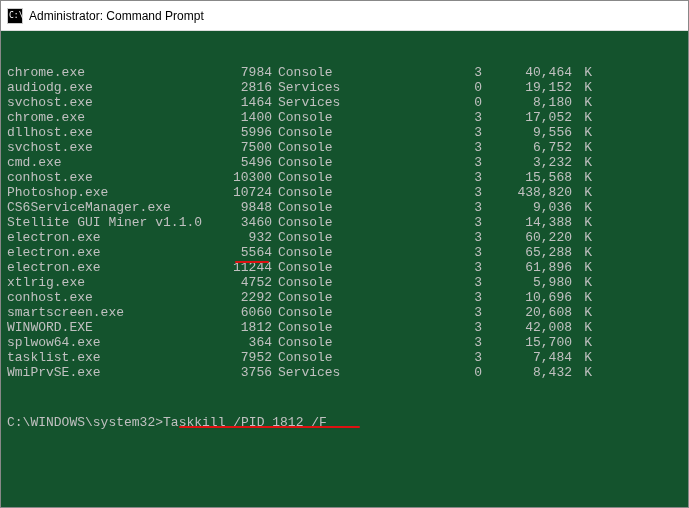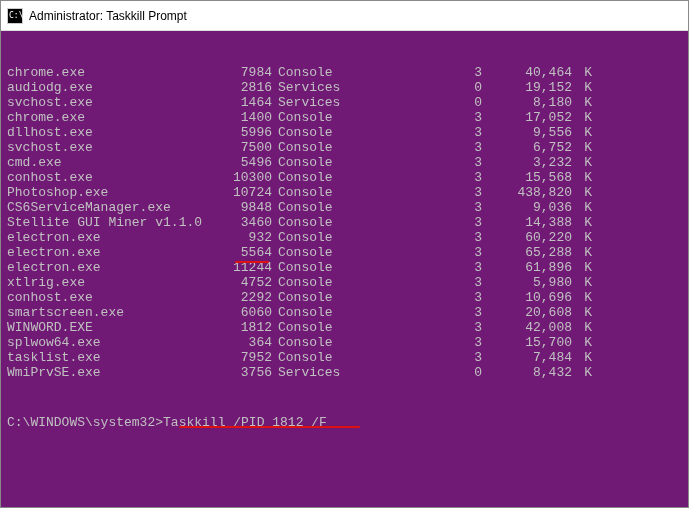--- a/index.html
+++ b/index.html
@@ -20,21 +20,21 @@
     font-size: 12px;
     color: #000;
   }
   .titlebar .icon {
     width: 16px; height: 16px;
     margin-right: 6px;
     display: inline-flex; align-items: center; justify-content: center;
   }
   .terminal {
     flex: 1;
-    background: #701a75;
+    background: #14532d;
     color: #c0c0c0;
     font-size: 13px;
     line-height: 15px;
     padding: 4px 6px;
     white-space: pre;
     overflow: hidden;
     position: relative;
   }
   .row { display: block; height: 15px; }
   .c-name { display: inline-block; width: 210px; text-align: left; }
@@ -58,21 +58,21 @@
 
 <div class="window">
   <div class="titlebar">
     <span class="icon">
       <svg width="16" height="16" viewBox="0 0 16 16">
         <rect x="0" y="0" width="16" height="16" fill="#000"></rect>
         <rect x="0.5" y="0.5" width="15" height="15" fill="none" stroke="#ccc" stroke-width="1"></rect>
         <text x="2" y="10" font-size="8" fill="#fff" font-family="monospace">C:\</text>
       </svg>
     </span>
-    <span>Administrator: Taskkill Prompt</span>
+    <span>Administrator: Command Prompt</span>
   </div>
 
   <div class="terminal">
     <div id="process-list"><div class="row"><span class="c-name">chrome.exe</span><span class="c-pid">7984</span><span class="c-sess">Console</span><span class="c-snum">3</span><span class="c-mem">40,464</span><span class="c-unit">K</span></div><div class="row"><span class="c-name">audiodg.exe</span><span class="c-pid">2816</span><span class="c-sess">Services</span><span class="c-snum">0</span><span class="c-mem">19,152</span><span class="c-unit">K</span></div><div class="row"><span class="c-name">svchost.exe</span><span class="c-pid">1464</span><span class="c-sess">Services</span><span class="c-snum">0</span><span class="c-mem">8,180</span><span class="c-unit">K</span></div><div class="row"><span class="c-name">chrome.exe</span><span class="c-pid">1400</span><span class="c-sess">Console</span><span class="c-snum">3</span><span class="c-mem">17,052</span><span class="c-unit">K</span></div><div class="row"><span class="c-name">dllhost.exe</span><span class="c-pid">5996</span><span class="c-sess">Console</span><span class="c-snum">3</span><span class="c-mem">9,556</span><span class="c-unit">K</span></div><div class="row"><span class="c-name">svchost.exe</span><span class="c-pid">7500</span><span class="c-sess">Console</span><span class="c-snum">3</span><span class="c-mem">6,752</span><span class="c-unit">K</span></div><div class="row"><span class="c-name">cmd.exe</span><span class="c-pid">5496</span><span class="c-sess">Console</span><span class="c-snum">3</span><span class="c-mem">3,232</span><span class="c-unit">K</span></div><div class="row"><span class="c-name">conhost.exe</span><span class="c-pid">10300</span><span class="c-sess">Console</span><span class="c-snum">3</span><span class="c-mem">15,568</span><span class="c-unit">K</span></div><div class="row"><span class="c-name">Photoshop.exe</span><span class="c-pid">10724</span><span class="c-sess">Console</span><span class="c-snum">3</span><span class="c-mem">438,820</span><span class="c-unit">K</span></div><div class="row"><span class="c-name">CS6ServiceManager.exe</span><span class="c-pid">9848</span><span class="c-sess">Console</span><span class="c-snum">3</span><span class="c-mem">9,036</span><span class="c-unit">K</span></div><div class="row"><span class="c-name">Stellite GUI Miner v1.1.0</span><span class="c-pid">3460</span><span class="c-sess">Console</span><span class="c-snum">3</span><span class="c-mem">14,388</span><span class="c-unit">K</span></div><div class="row"><span class="c-name">electron.exe</span><span class="c-pid">932</span><span class="c-sess">Console</span><span class="c-snum">3</span><span class="c-mem">60,220</span><span class="c-unit">K</span></div><div class="row"><span class="c-name">electron.exe</span><span class="c-pid">5564</span><span class="c-sess">Console</span><span class="c-snum">3</span><span class="c-mem">65,288</span><span class="c-unit">K</span></div><div class="row"><span class="c-name">electron.exe</span><span class="c-pid">11244</span><span class="c-sess">Console</span><span class="c-snum">3</span><span class="c-mem">61,896</span><span class="c-unit">K</span></div><div class="row"><span class="c-name">xtlrig.exe</span><span class="c-pid">4752</span><span class="c-sess">Console</span><span class="c-snum">3</span><span class="c-mem">5,980</span><span class="c-unit">K</span></div><div class="row"><span class="c-name">conhost.exe</span><span class="c-pid">2292</span><span class="c-sess">Console</span><span class="c-snum">3</span><span class="c-mem">10,696</span><span class="c-unit">K</span></div><div class="row"><span class="c-name">smartscreen.exe</span><span class="c-pid">6060</span><span class="c-sess">Console</span><span class="c-snum">3</span><span class="c-mem">20,608</span><span class="c-unit">K</span></div><div class="row"><span class="c-name">WINWORD.EXE</span><span class="c-pid">1812</span><span class="c-sess">Console</span><span class="c-snum">3</span><span class="c-mem">42,008</span><span class="c-unit">K</span></div><div class="row"><span class="c-name">splwow64.exe</span><span class="c-pid">364</span><span class="c-sess">Console</span><span class="c-snum">3</span><span class="c-mem">15,700</span><span class="c-unit">K</span></div><div class="row"><span class="c-name">tasklist.exe</span><span class="c-pid">7952</span><span class="c-sess">Console</span><span class="c-snum">3</span><span class="c-mem">7,484</span><span class="c-unit">K</span></div><div class="row"><span class="c-name">WmiPrvSE.exe</span><span class="c-pid">3756</span><span class="c-sess">Services</span><span class="c-snum">0</span><span class="c-mem">8,432</span><span class="c-unit">K</span></div></div>
     <div class="row prompt-line"><span>C:\WINDOWS\system32&gt;</span><span>Taskkill /PID 1812 /F</span></div>
 
     <div class="underline-red u1"></div>
     <div class="underline-red u2"></div>
   </div>
 </div>

